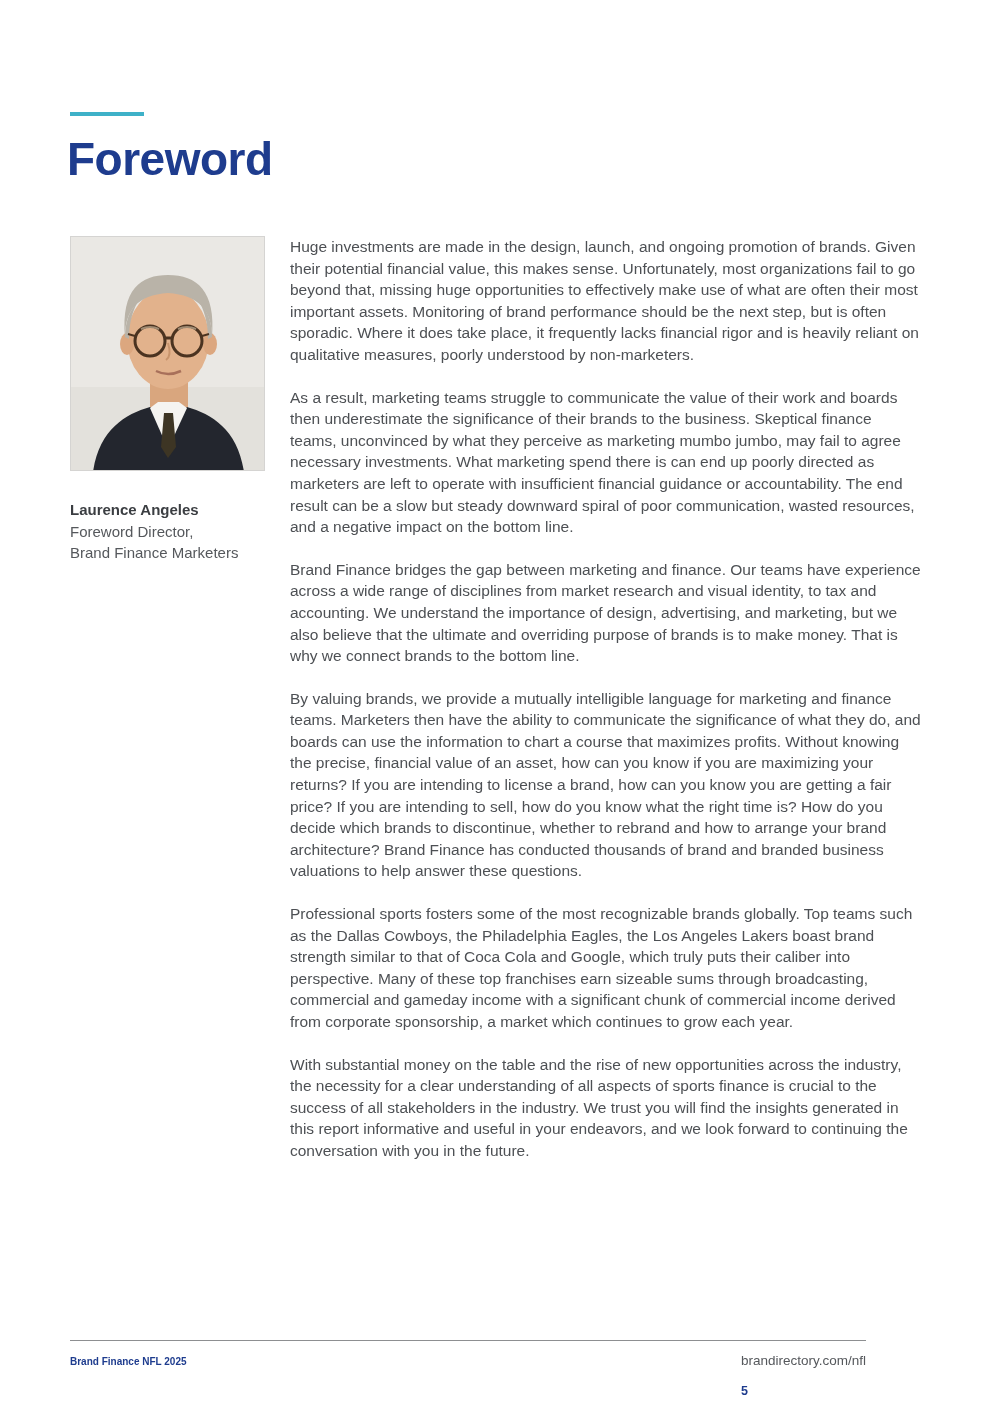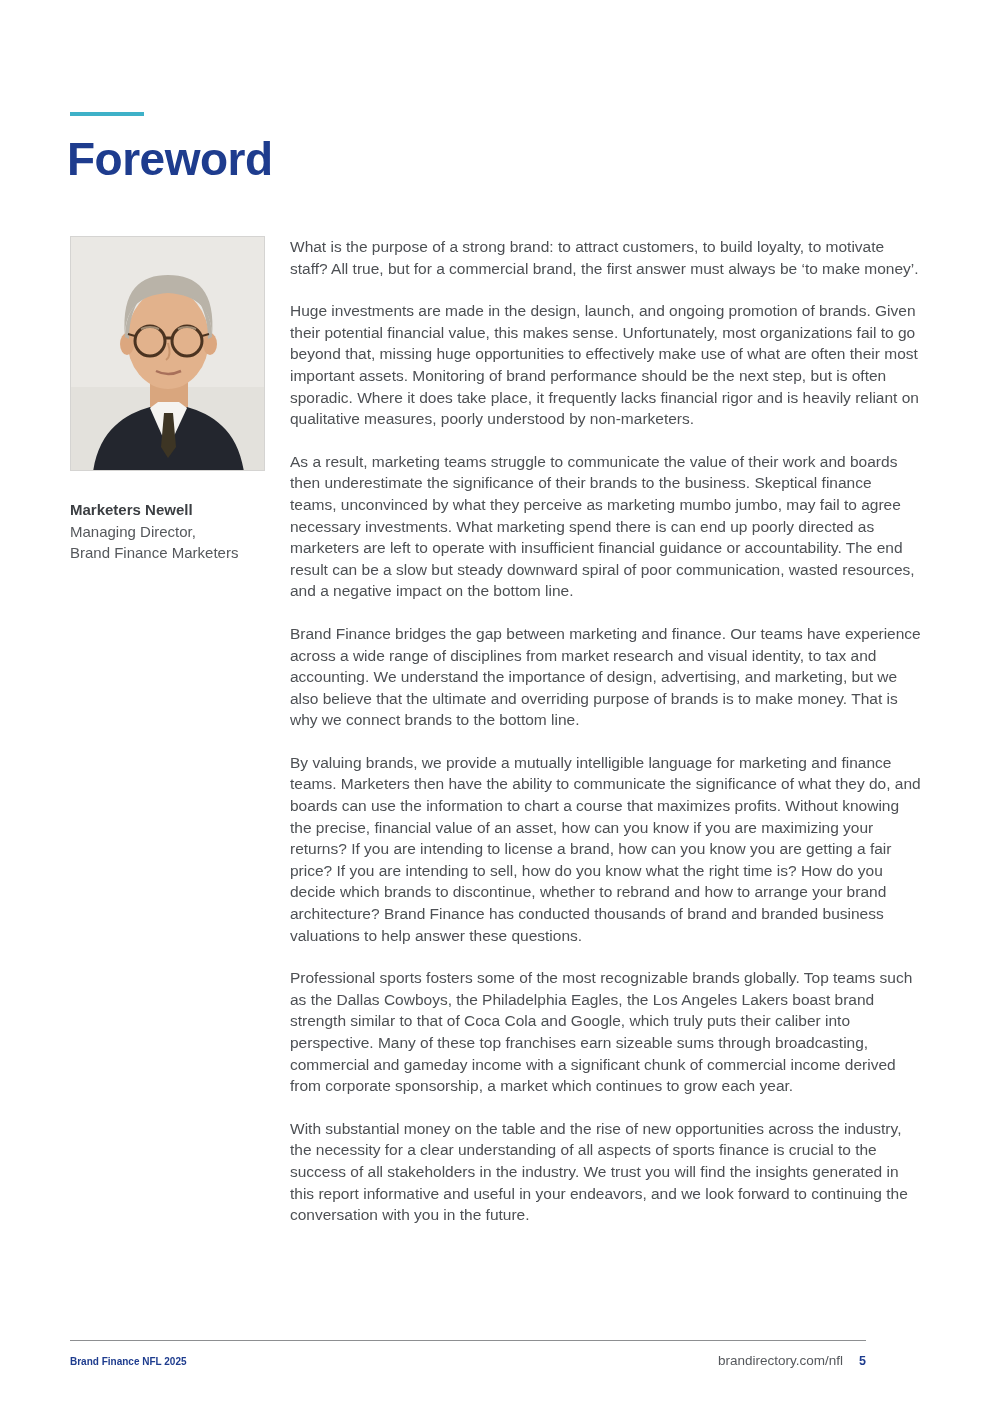--- a/index.html
+++ b/index.html
@@ -77,20 +77,21 @@
   }
   .footer-left {
     font-size:10px;
     font-weight:bold;
     color:#1e3c8e;
   }
   .footer-right {
     display:flex;
     align-items:baseline;
     gap:16px;
+    flex-direction:column;
   }
   .footer-link {
     font-size:13.5px;
     color:#55585c;
     text-decoration:none;
   }
   .footer-page {
     font-size:12.5px;
     font-weight:bold;
     color:#1e3c8e;
@@ -138,28 +139,27 @@
 
           <path d="M70,92 Q79,88 88,92" fill="none" stroke="#a08b73" stroke-width="2"></path>
           <path d="M107,92 Q116,88 125,92" fill="none" stroke="#a08b73" stroke-width="2"></path>
 
           <path d="M97,106 Q101,119 95,123" fill="none" stroke="#c8946c" stroke-width="2"></path>
 
           <path d="M85,134 Q97,140 110,134" fill="none" stroke="#a8705a" stroke-width="2.5"></path>
         </svg>
       </div>
       <div class="caption">
-        <div class="name">Marketers Newell</div>
-        <div>Managing Director,</div>
+        <div class="name">Laurence Angeles</div>
+        <div>Foreword Director,</div>
         <div>Brand Finance Marketers</div>
       </div>
     </div>
 
     <div class="right-col">
-      <p>What is the purpose of a strong brand: to attract customers, to build loyalty, to motivate staff? All true, but for a commercial brand, the first answer must always be ‘to make money’.</p>
       <p>Huge investments are made in the design, launch, and ongoing promotion of brands. Given their potential financial value, this makes sense. Unfortunately, most organizations fail to go beyond that, missing huge opportunities to effectively make use of what are often their most important assets. Monitoring of brand performance should be the next step, but is often sporadic. Where it does take place, it frequently lacks financial rigor and is heavily reliant on qualitative measures, poorly understood by non-marketers.</p>
       <p>As a result, marketing teams struggle to communicate the value of their work and boards then underestimate the significance of their brands to the business. Skeptical finance teams, unconvinced by what they perceive as marketing mumbo jumbo, may fail to agree necessary investments. What marketing spend there is can end up poorly directed as marketers are left to operate with insufficient financial guidance or accountability. The end result can be a slow but steady downward spiral of poor communication, wasted resources, and a negative impact on the bottom line.</p>
       <p>Brand Finance bridges the gap between marketing and finance. Our teams have experience across a wide range of disciplines from market research and visual identity, to tax and accounting. We understand the importance of design, advertising, and marketing, but we also believe that the ultimate and overriding purpose of brands is to make money. That is why we connect brands to the bottom line.</p>
       <p>By valuing brands, we provide a mutually intelligible language for marketing and finance teams. Marketers then have the ability to communicate the significance of what they do, and boards can use the information to chart a course that maximizes profits. Without knowing the precise, financial value of an asset, how can you know if you are maximizing your returns? If you are intending to license a brand, how can you know you are getting a fair price? If you are intending to sell, how do you know what the right time is? How do you decide which brands to discontinue, whether to rebrand and how to arrange your brand architecture? Brand Finance has conducted thousands of brand and branded business valuations to help answer these questions.</p>
       <p>Professional sports fosters some of the most recognizable brands globally. Top teams such as the Dallas Cowboys, the Philadelphia Eagles, the Los Angeles Lakers boast brand strength similar to that of Coca Cola and Google, which truly puts their caliber into perspective. Many of these top franchises earn sizeable sums through broadcasting, commercial and gameday income with a significant chunk of commercial income derived from corporate sponsorship, a market which continues to grow each year.</p>
       <p>With substantial money on the table and the rise of new opportunities across the industry, the necessity for a clear understanding of all aspects of sports finance is crucial to the success of all stakeholders in the industry. We trust you will find the insights generated in this report informative and useful in your endeavors, and we look forward to continuing the conversation with you in the future.</p>
     </div>
 
   </div>
 

